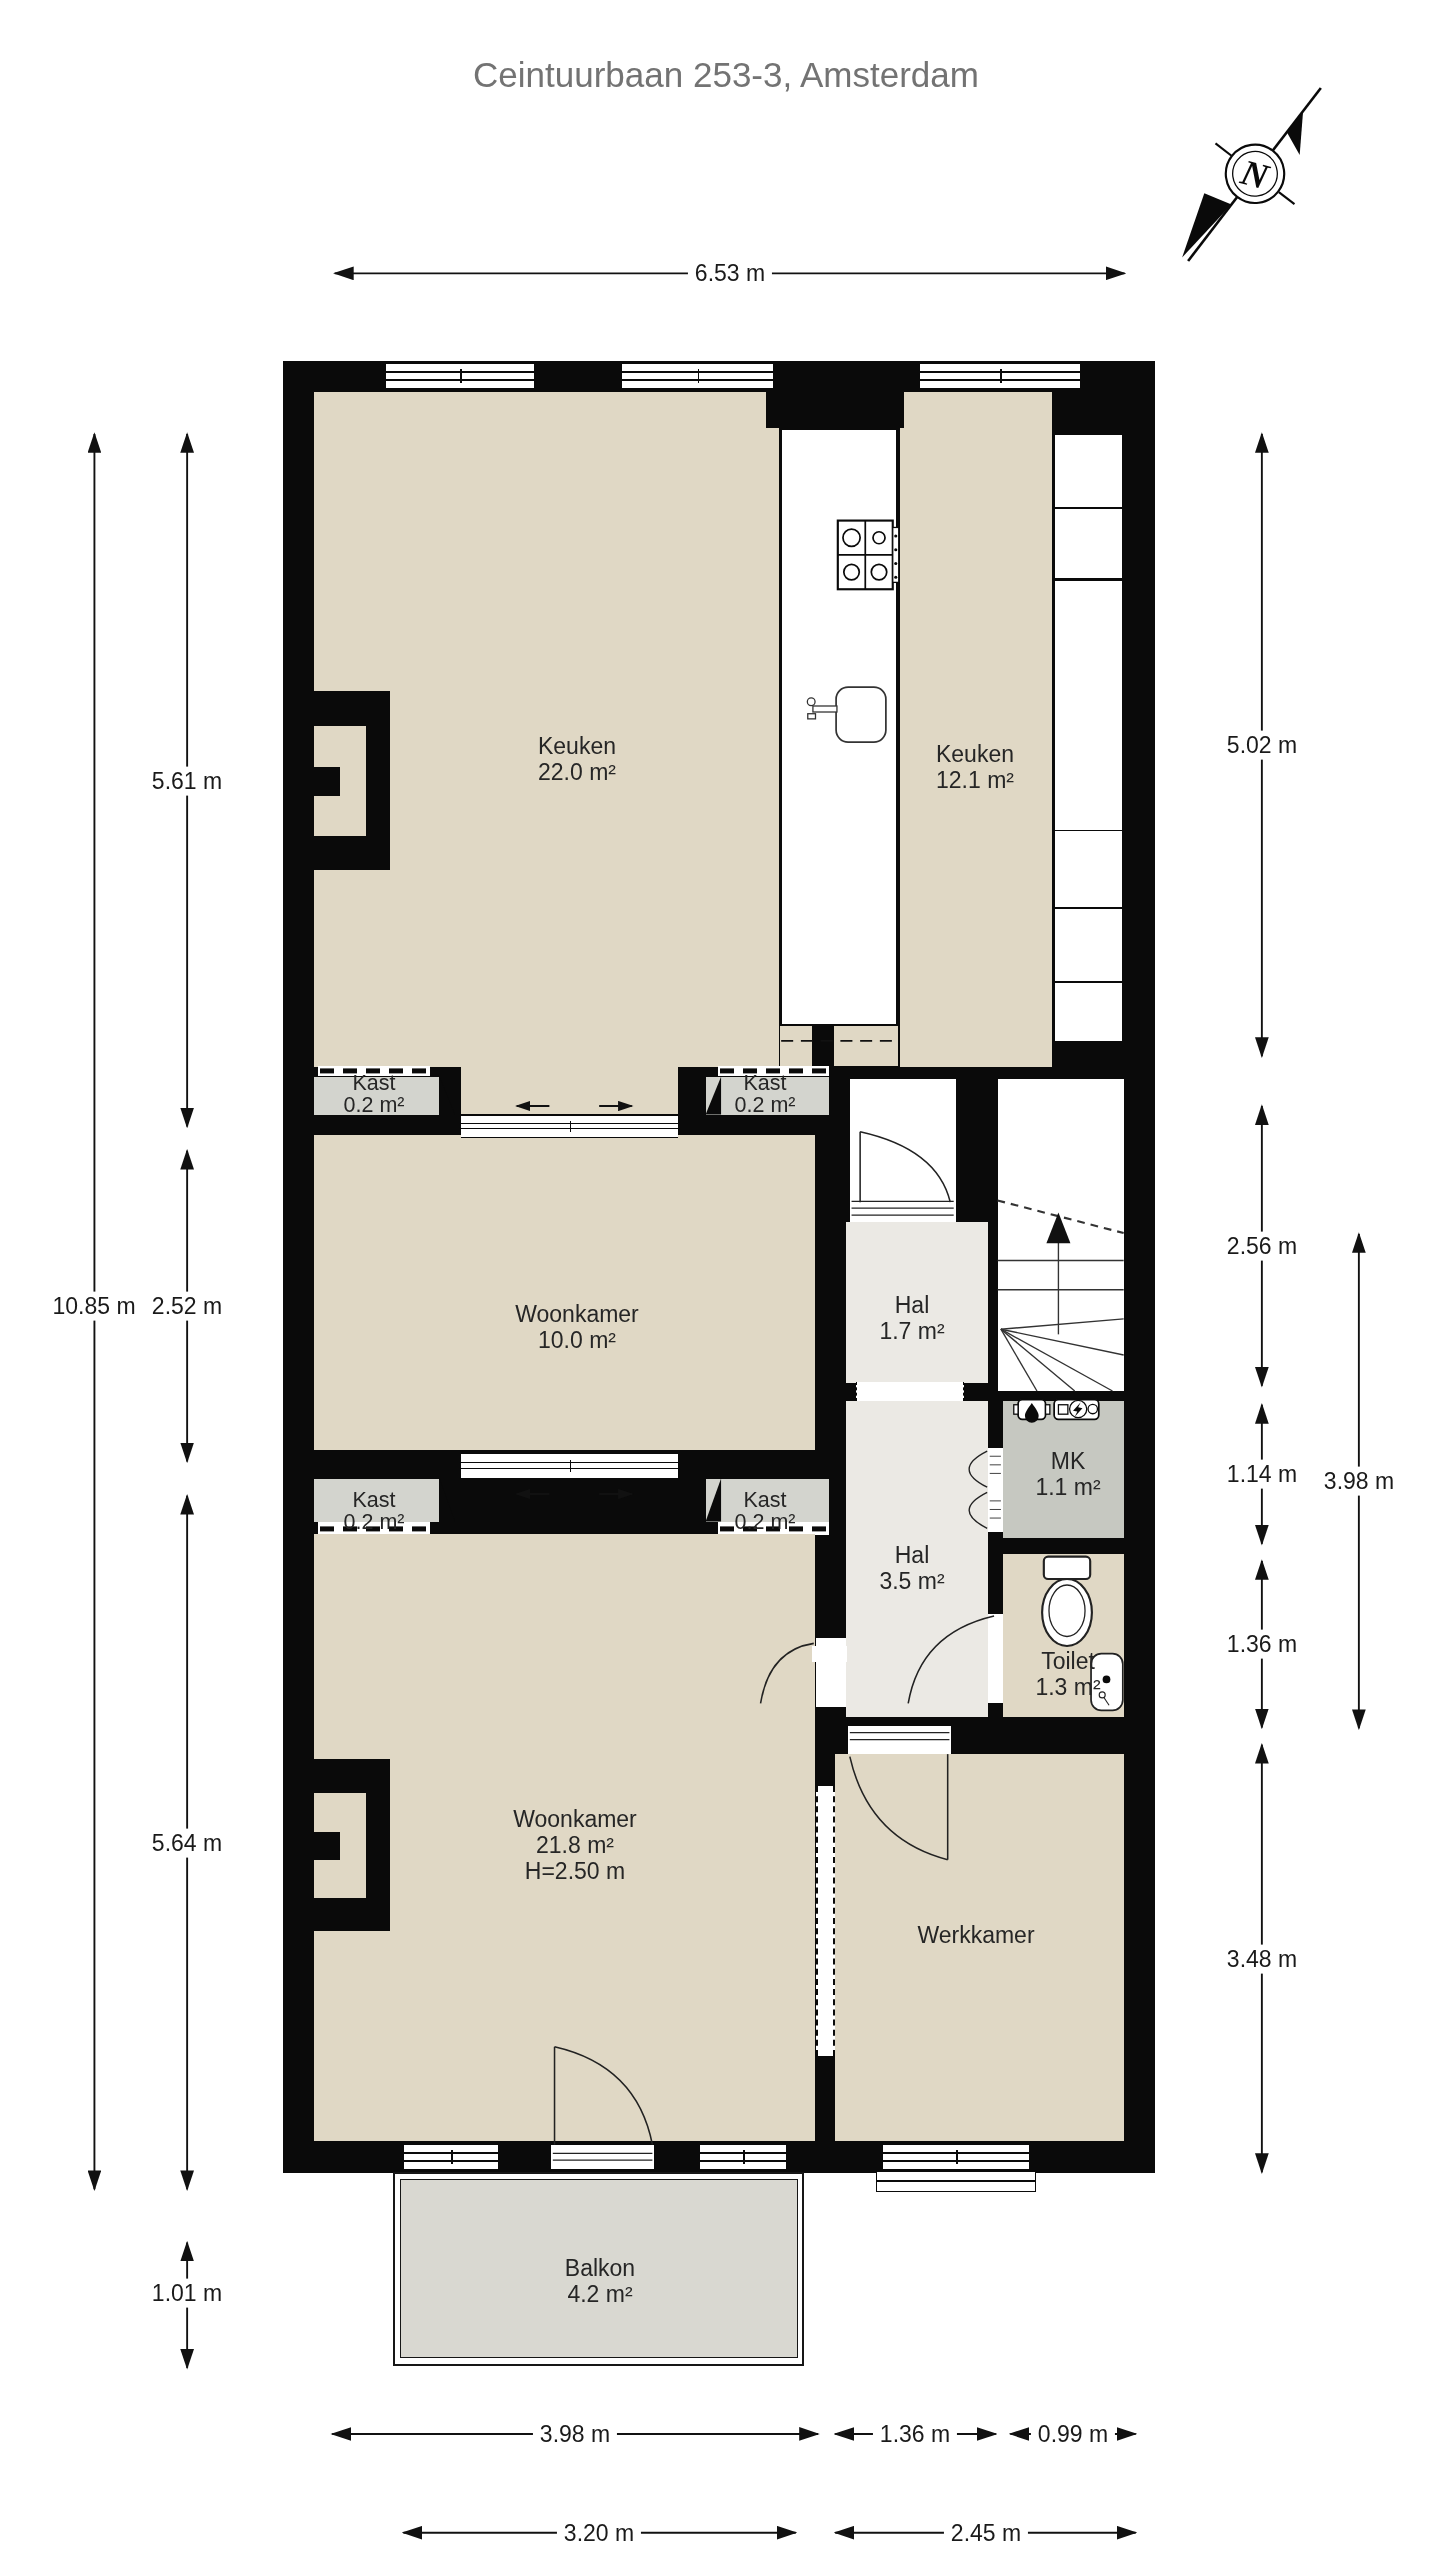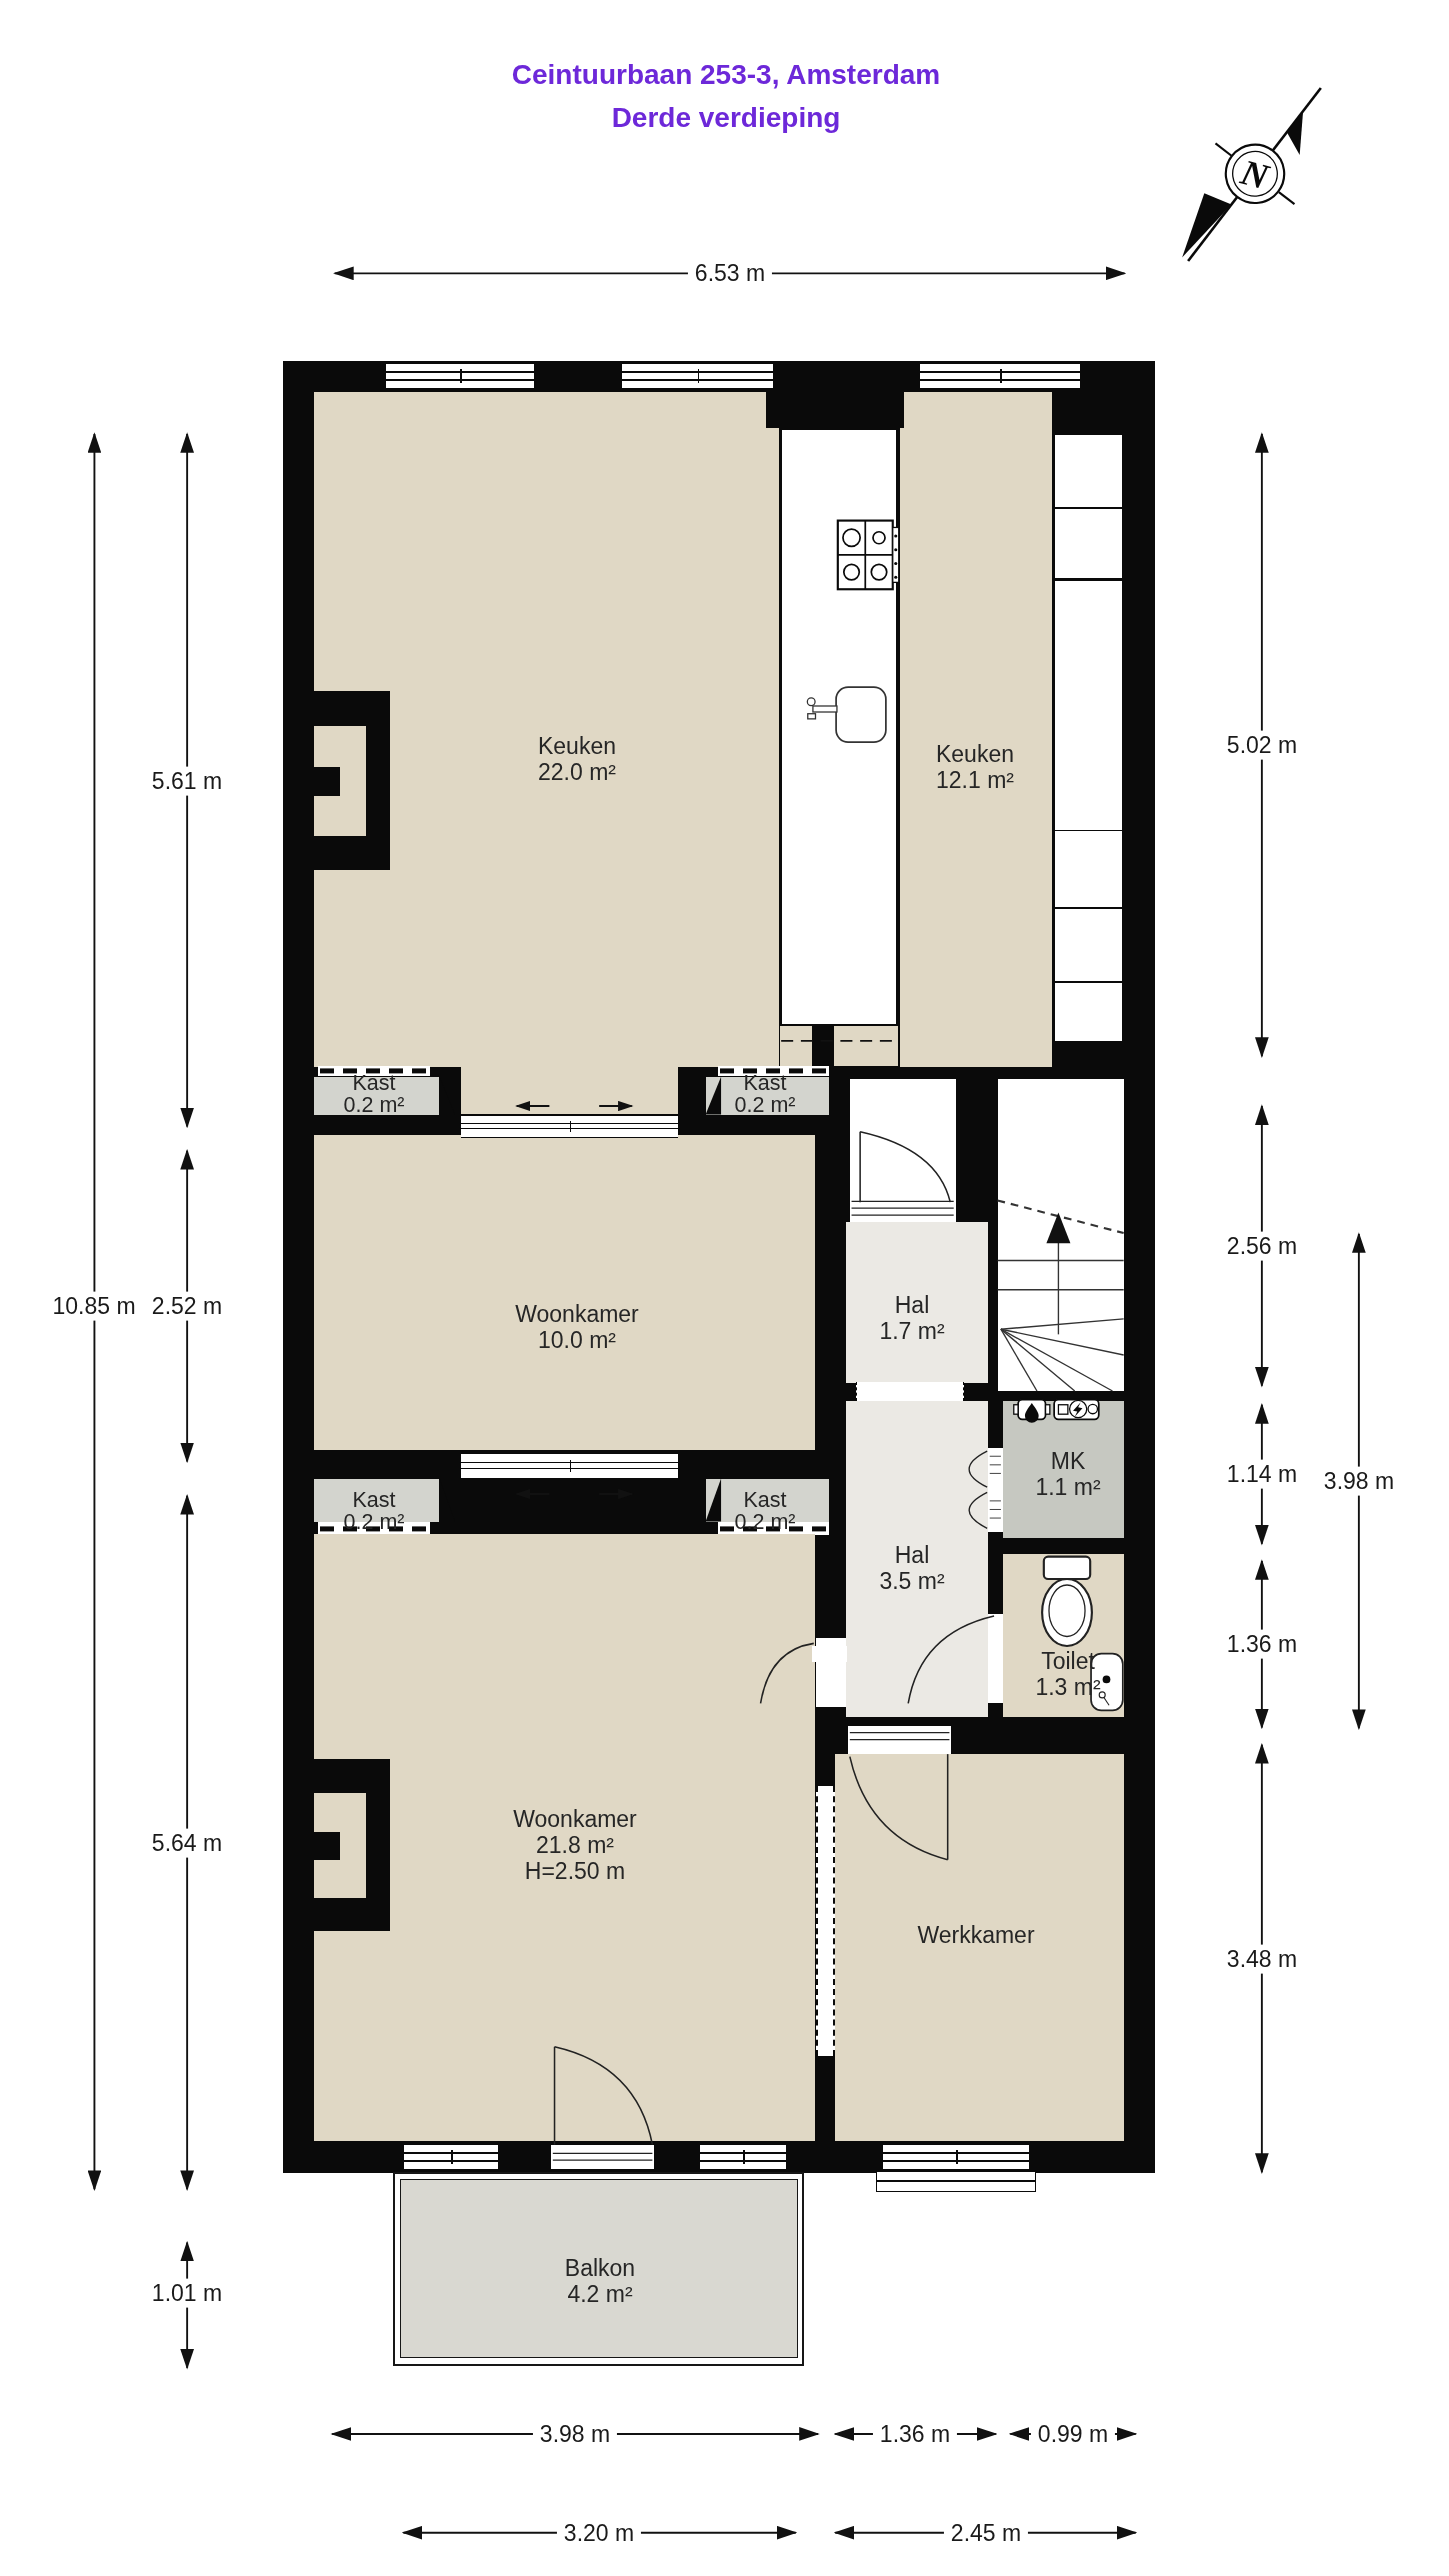--- a/index.html
+++ b/index.html
@@ -30,33 +30,32 @@
   .vdash{background:#fff;border-left:2.6px dashed #0a0a0a;border-right:2.6px dashed #0a0a0a;box-sizing:border-box;z-index:1;}
   .pass{background:#fff;border-left:1.7px dashed #0a0a0a;border-right:1.7px dashed #0a0a0a;box-sizing:border-box;z-index:1;}
   .sill{background:#fff;border:1.7px solid #0a0a0a;box-sizing:border-box;z-index:1;}
   .sill::before{content:'';position:absolute;left:0;right:0;top:45%;height:1.3px;background:#0a0a0a;}
   .rl{position:absolute;transform:translate(-50%,-50%);text-align:center;font-size:23px;line-height:26px;
       color:#262626;z-index:5;white-space:nowrap;}
   .rl.small{font-size:21.5px;line-height:22px;}
   .dim{position:absolute;transform:translate(-50%,-50%);background:#fff;padding:0.9px 6.9px;font-size:23px;
        color:#1a1a1a;z-index:5;white-space:nowrap;}
   .title{position:absolute;left:726px;top:53px;transform:translateX(-50%);text-align:center;z-index:5;}
-  .title .t1,.title .t2{font-weight:bold;font-size:28px;line-height:43px;color:#6d28d9;}
+  .title .t1,.title .t2{font-weight:normal;font-size:35px;line-height:43px;color:#737373;}
   svg.overlay{position:absolute;left:0;top:0;z-index:2;pointer-events:none;}
   .balk-outer{background:#fff;border:2.1px solid #161616;box-sizing:border-box;z-index:1;}
   .balk-inner{border:1.7px solid #161616;box-sizing:border-box;}
 </style>
 </head>
 <body>
 
 <div class="page">
 
   <div class="title">
     <div class="t1">Ceintuurbaan 253-3, Amsterdam</div>
-    <div class="t2">Derde verdieping</div>
   </div>
 
   <div class="abs slab" style="left:283px;top:361px;width:872px;height:1812px;"></div>
 
   <div class="abs floor" style="left:314px;top:392px;width:465px;height:675px;"></div>
   <div class="abs floor" style="left:461px;top:1066px;width:217px;height:48px;"></div>
   <div class="abs floor" style="left:900px;top:392px;width:152px;height:675px;"></div>
   <div class="abs floor" style="left:780px;top:1026px;width:118px;height:40px;"></div>
   <div class="abs blackpatch" style="left:812px;top:1026px;width:22px;height:40px;"></div>
 

